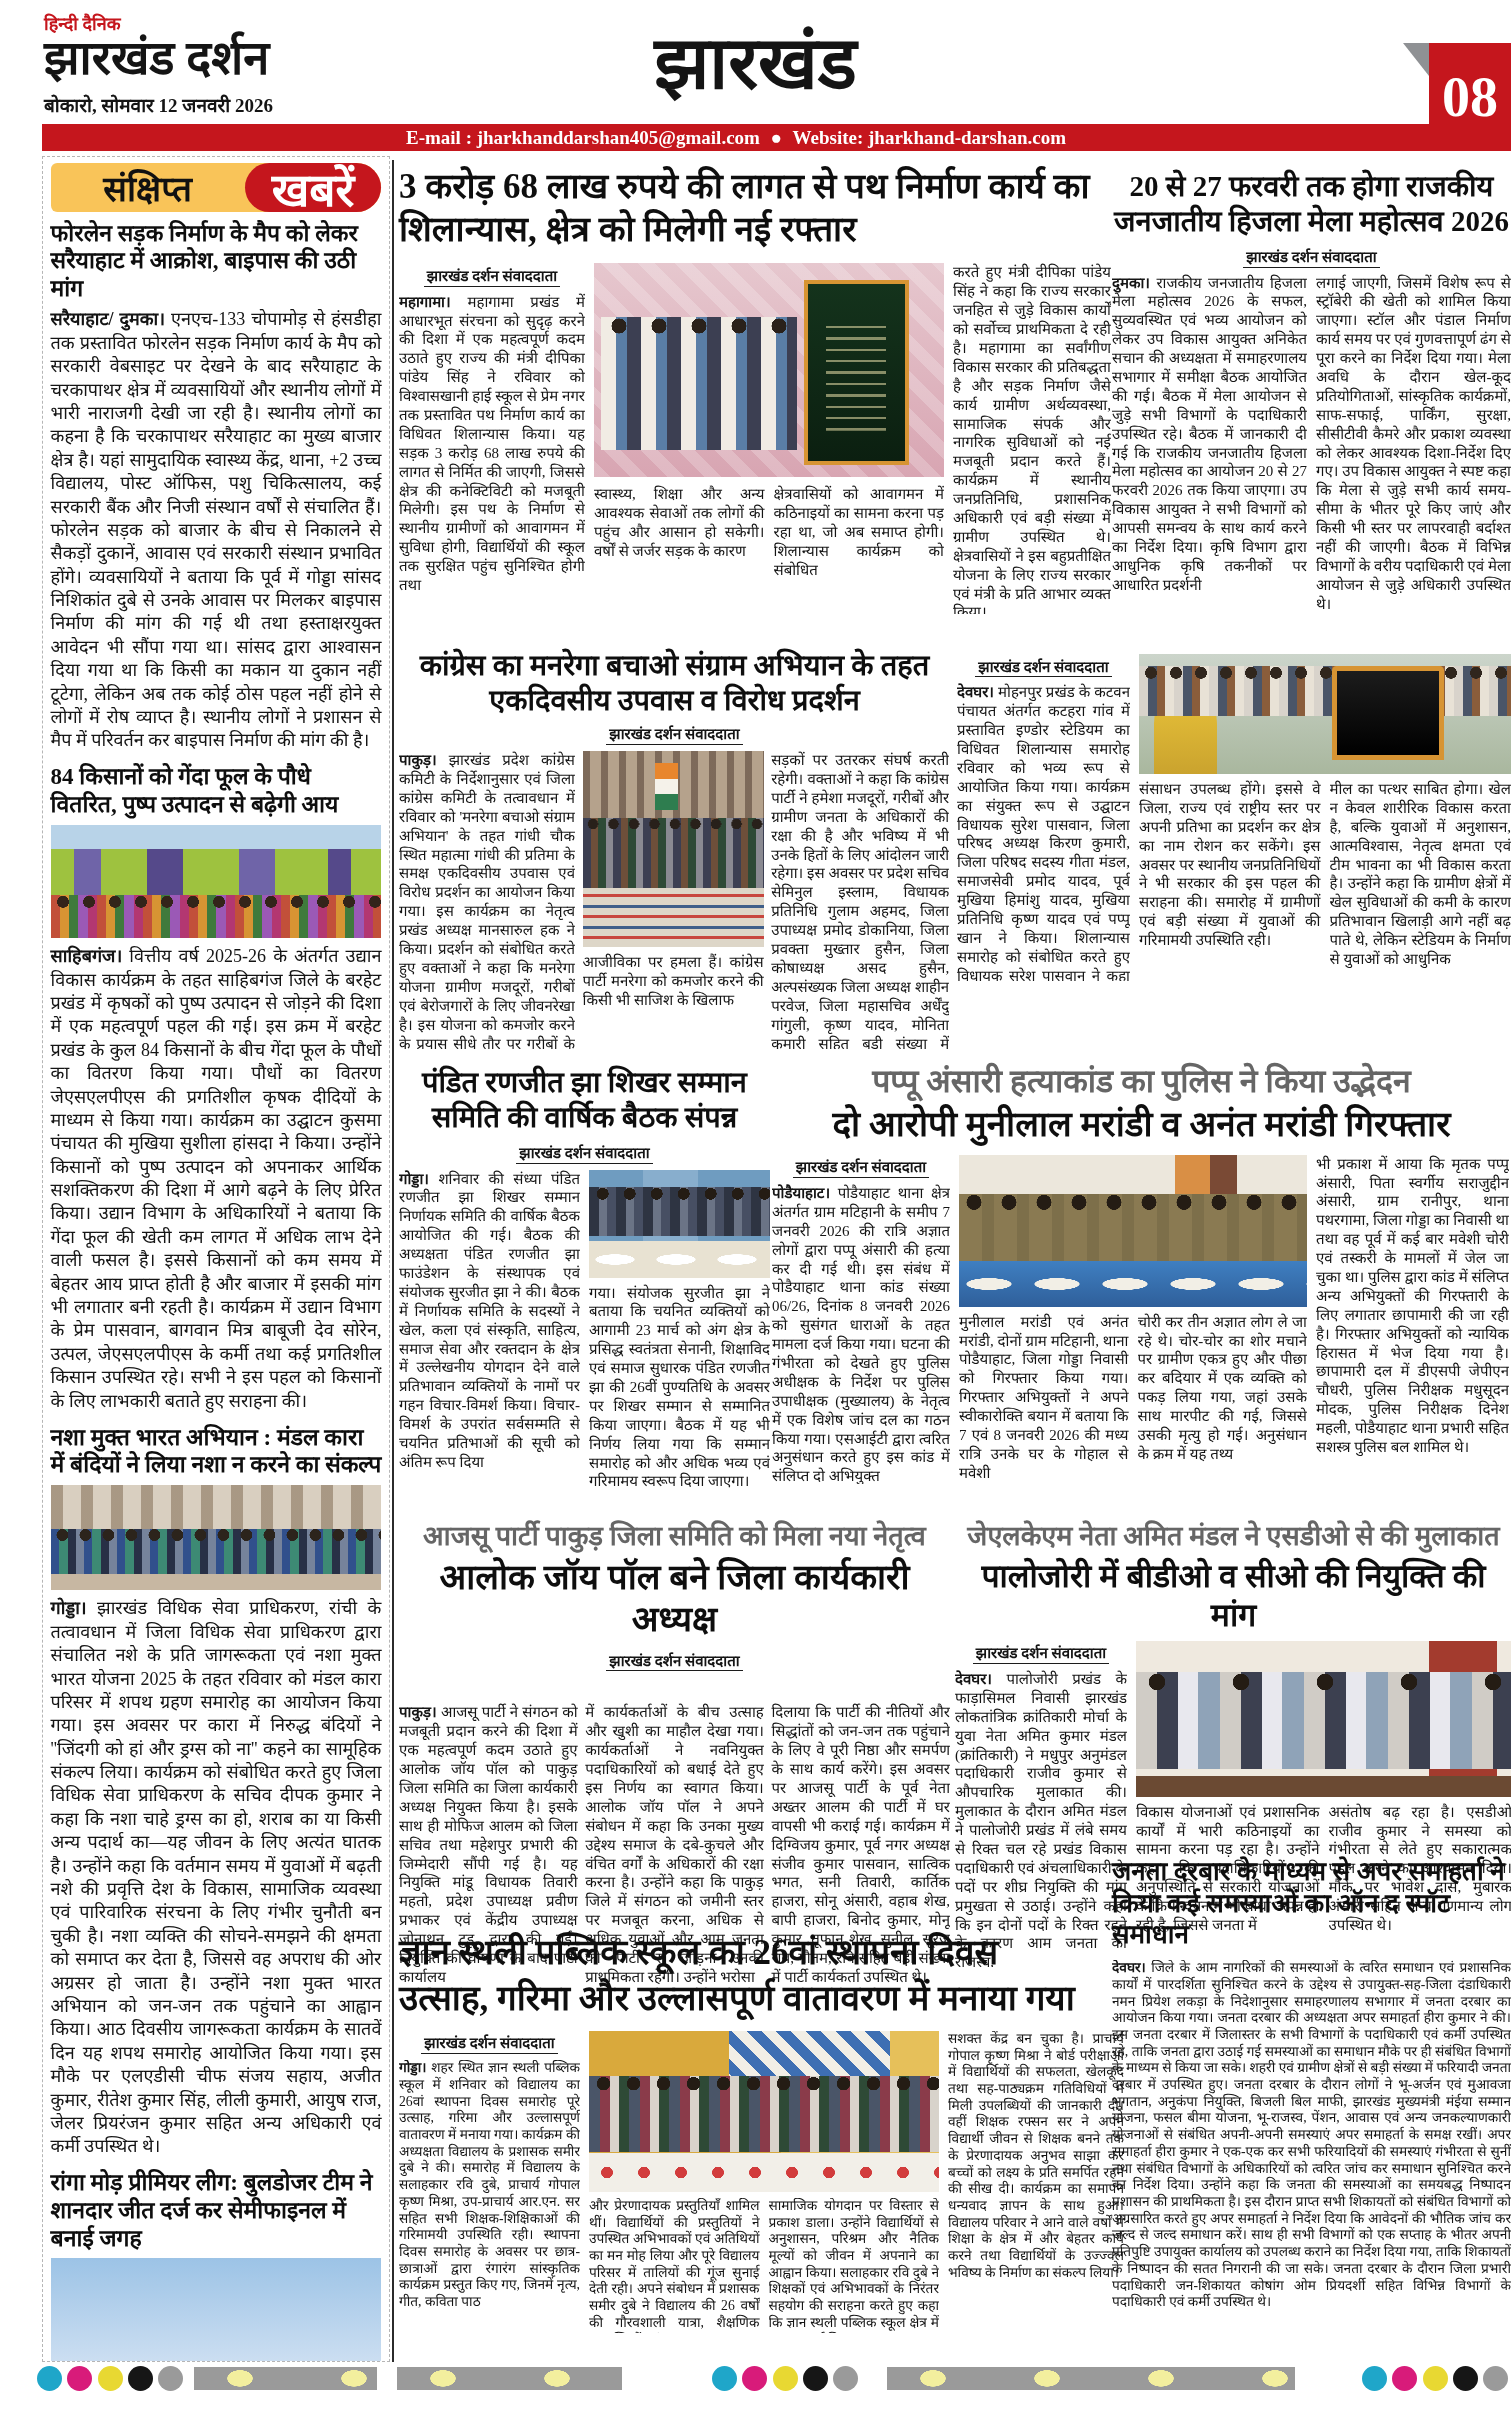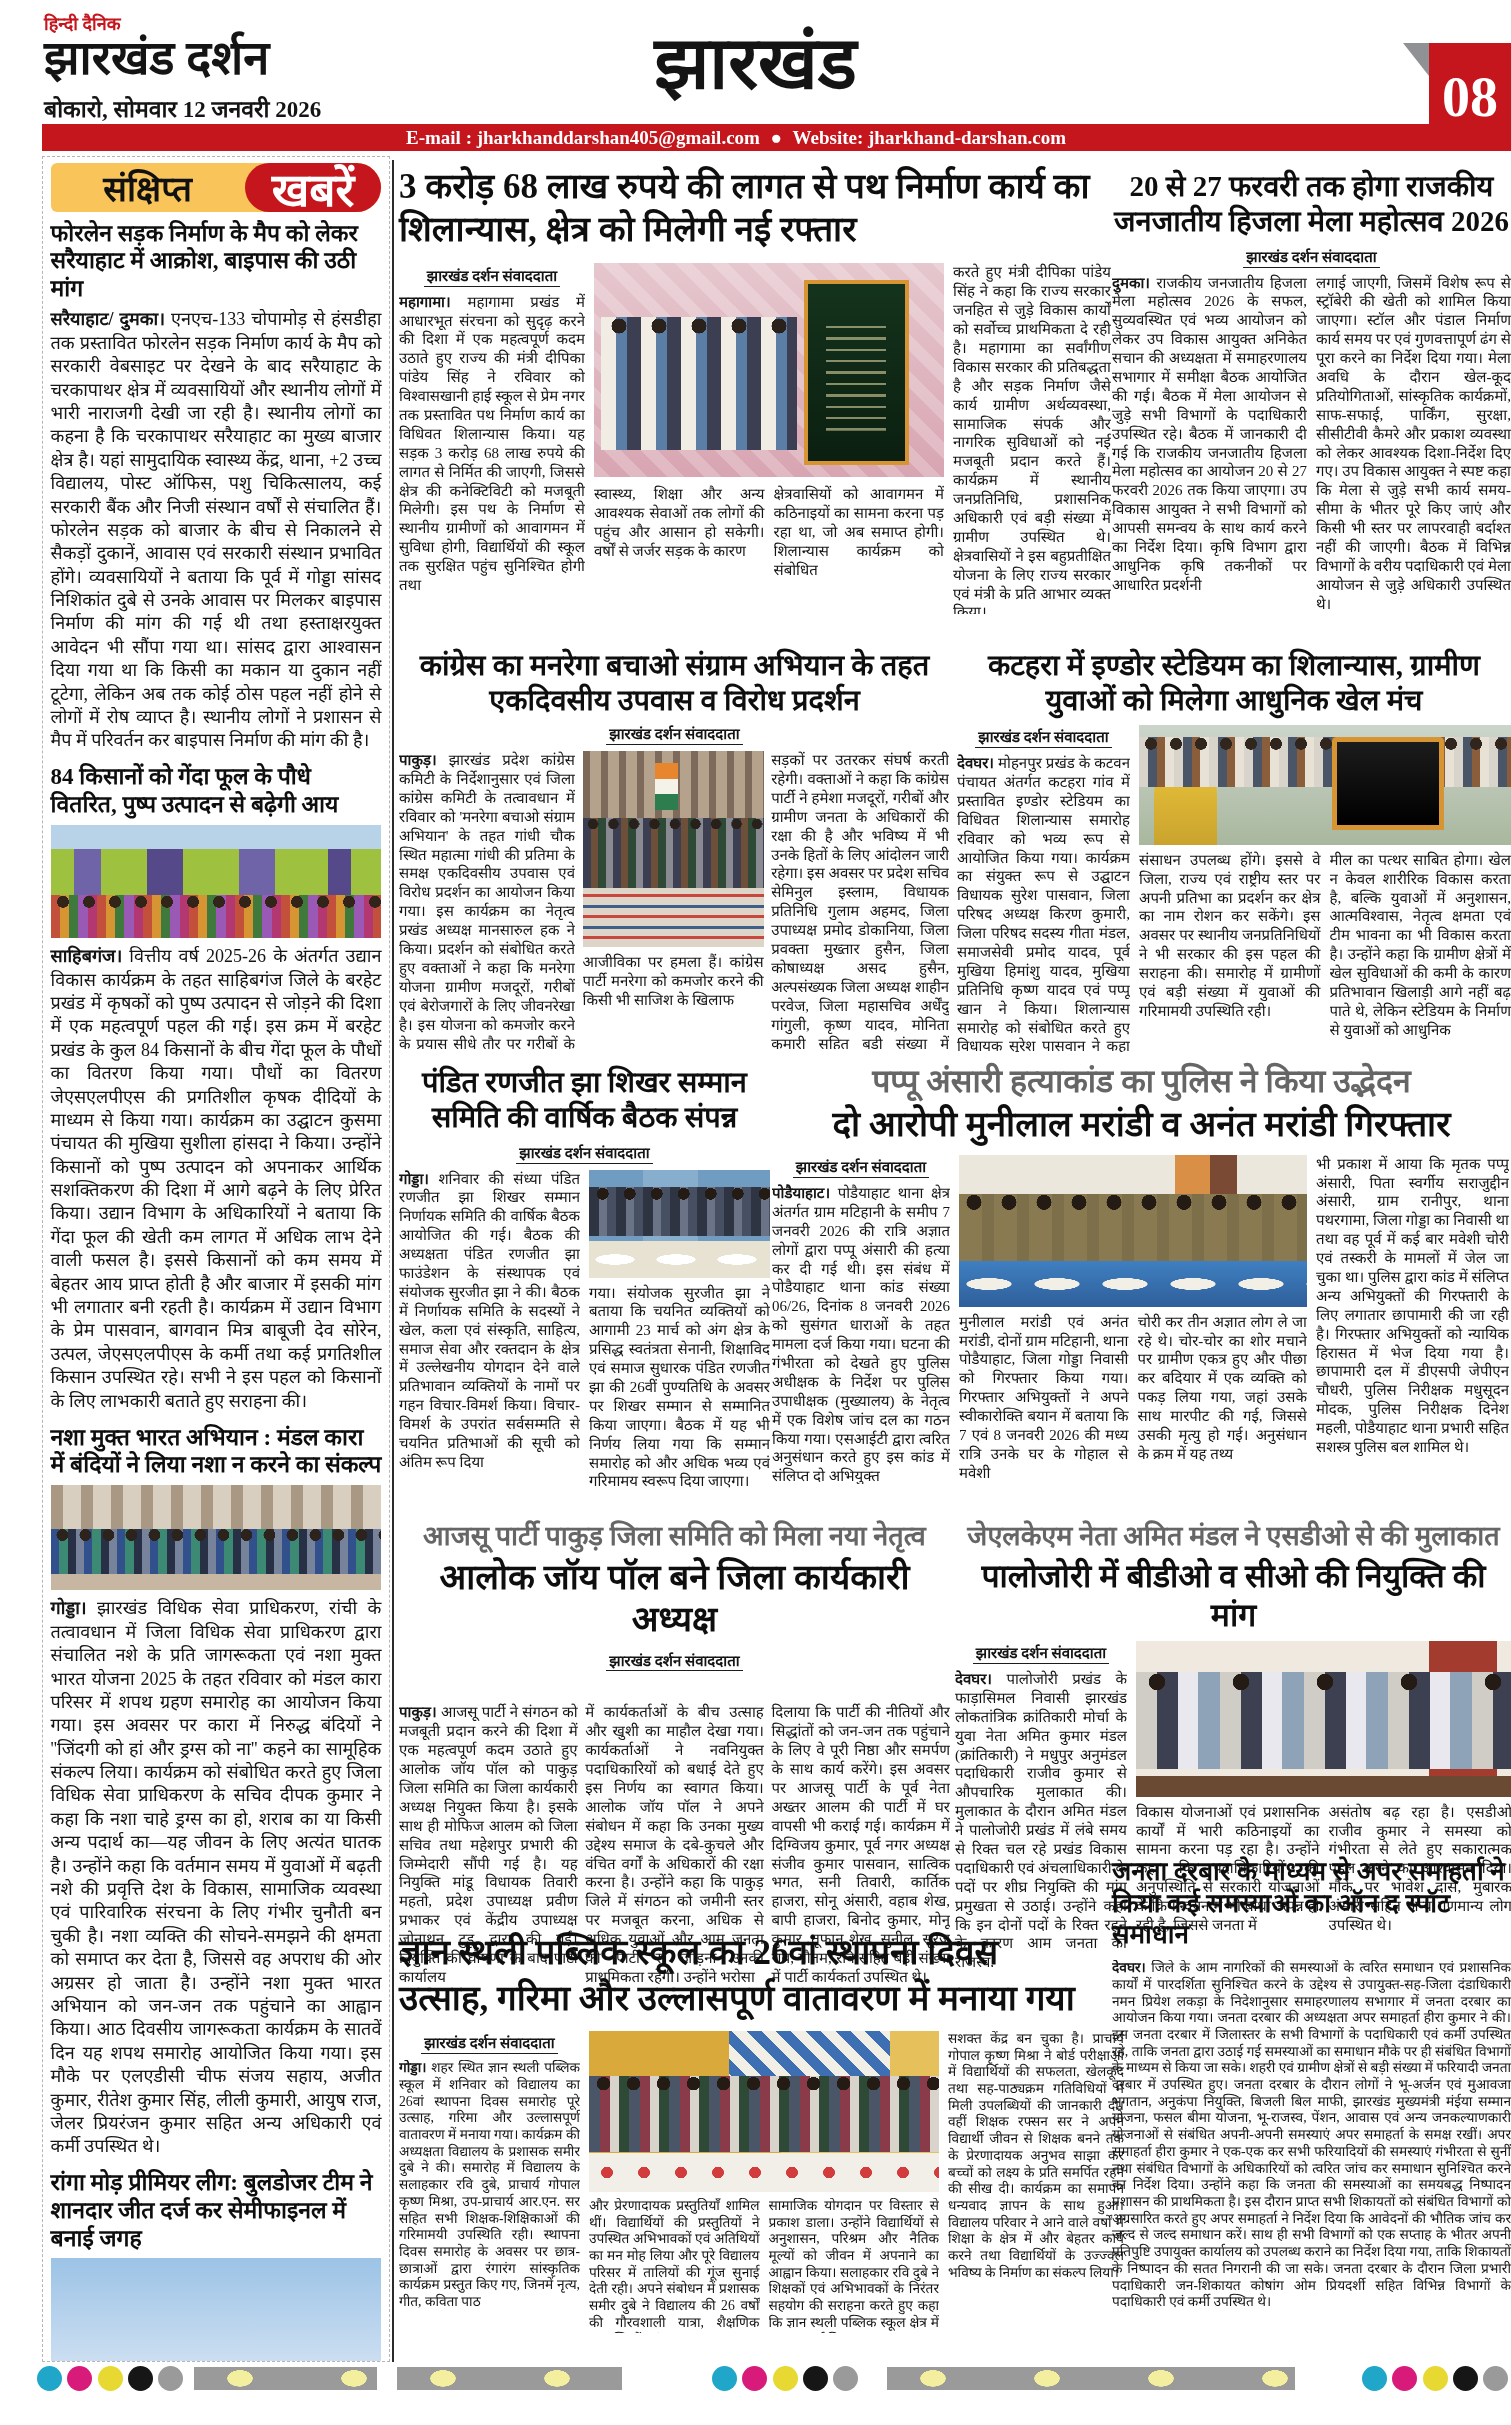--- a/index.html
+++ b/index.html
@@ -14,21 +14,21 @@
   .by-wrap{text-align:center;margin:1.5px 0 6px;}
   .byline{display:inline-block;font-weight:bold;font-size:15px;border-bottom:1.5px solid #1c1c1c;padding:0 3px 0.8px;}
   .cols{display:flex;overflow:hidden;}
   .gap12{gap:9px;} .gap10{gap:7.6px;}
   .body{font-size:15px;line-height:1.26;text-align:justify;overflow:hidden;}
   .body.sm{font-size:13.7px;line-height:1.22;}
   .dl{font-weight:bold;}
   
   .tagline{color:#c5161d;font-size:18px;font-weight:bold;}
   .masthead{font-size:47px;font-weight:bold;line-height:1;}
-  .dateline-top{font-size:23px;font-weight:bold;}
+  .dateline-top{font-size:19px;font-weight:bold;}
   .center-mast{font-size:73px;font-weight:bold;line-height:1;}
   .contactbar{background:#c5161d;color:#fff;font-size:19px;font-weight:bold;
               display:flex;align-items:center;justify-content:center;gap:10.6px;}
   .pagebox{background:#c5161d;color:#fff;display:flex;align-items:center;justify-content:center;
            font-size:56px;font-weight:bold;}
   .fold{width:0;height:0;border-left:26px solid transparent;border-top:33px solid #8f9194;}
   
   .briefs{border:1.5px dashed #b5b5b5;padding:6px 7.6px;box-sizing:border-box;overflow:hidden;}
   .briefs-head{display:flex;align-items:stretch;height:49px;background:#f9c459;border-radius:7.6px 30px 30px 7.6px;margin-bottom:7.6px;}
   .briefs-head .t1{flex:1;display:flex;align-items:center;justify-content:center;font-size:35px;font-weight:bold;color:#111;}
@@ -189,21 +189,20 @@
             <div class="pb"></div>
             <div class="pc"></div>
           </div>
         <p class="body" style="height:94px;margin-top:6px;">आजीविका पर हमला हैं। कांग्रेस पार्टी मनरेगा को कमजोर करने की किसी भी साजिश के खिलाफ</p>
       </div>
       <p class="body" style="width:178px;flex:none;">सड़कों पर उतरकर संघर्ष करती रहेगी। वक्ताओं ने कहा कि कांग्रेस पार्टी ने हमेशा मजदूरों, गरीबों और ग्रामीण जनता के अधिकारों की रक्षा की है और भविष्य में भी उनके हितों के लिए आंदोलन जारी रहेगा। इस अवसर पर प्रदेश सचिव सेमिनुल इस्लाम, विधायक प्रतिनिधि गुलाम अहमद, जिला उपाध्यक्ष प्रमोद डोकानिया, जिला प्रवक्ता मुख्तार हुसैन, जिला कोषाध्यक्ष असद हुसैन, अल्पसंख्यक जिला अध्यक्ष शाहीन परवेज, जिला महासचिव अर्धेंदु गांगुली, कृष्ण यादव, मोनिता कुमारी सहित बड़ी संख्या में कांग्रेस कार्यकर्ता एवं समर्थक उपस्थित रहे।</p>
     </div>
   </div>
 
   <div class="abs" style="left:957px;top:648px;width:554px;">
-    <h2 class="hl center" style="font-size:29px;">कटहरा में इण्डोर स्टेडियम का शिलान्यास, ग्रामीण युवाओं को मिलेगा आधुनिक खेल मंच</h2>
     <div class="cols gap12" style="height:327px;margin-top:6px;">
       <div style="width:173px;flex:none;">
         <div class="by-wrap"><span class="byline">झारखंड दर्शन संवाददाता</span></div>
         <p class="body"><b class="dl">देवघर।</b> <span>मोहनपुर प्रखंड के कटवन पंचायत अंतर्गत कटहरा गांव में प्रस्तावित इण्डोर स्टेडियम का विधिवत शिलान्यास समारोह रविवार को भव्य रूप से आयोजित किया गया। कार्यक्रम का संयुक्त रूप से उद्घाटन विधायक सुरेश पासवान, जिला परिषद अध्यक्ष किरण कुमारी, जिला परिषद सदस्य गीता मंडल, समाजसेवी प्रमोद यादव, पूर्व मुखिया हिमांशु यादव, मुखिया प्रतिनिधि कृष्ण यादव एवं पप्पू खान ने किया। शिलान्यास समारोह को संबोधित करते हुए विधायक सुरेश पासवान ने कहा कि इण्डोर स्टेडियम क्षेत्र के युवाओं के लिए</span></p>
       </div>
       <div style="width:372px;flex:none;">
         <div class="ph p-kath" style="height:120px;">
             <div class="pa"></div>
             <div class="pd"></div>
             <div class="pb"></div>

